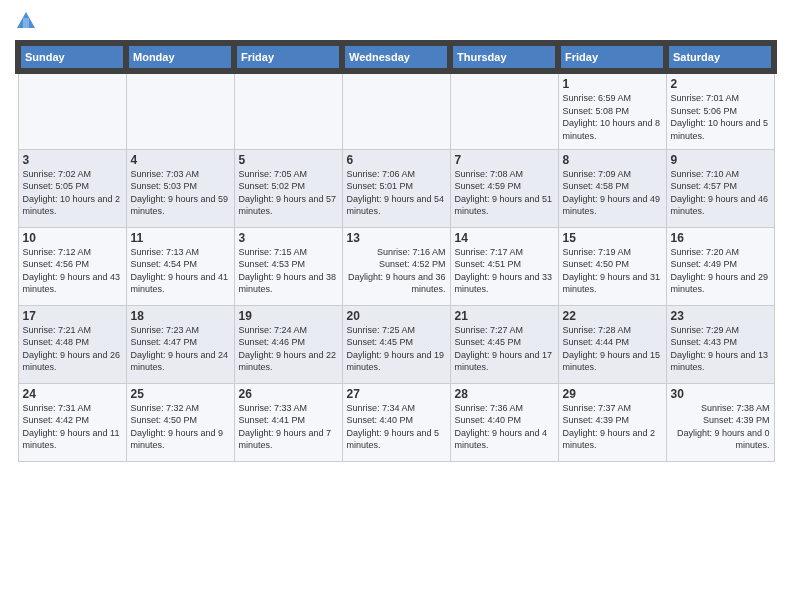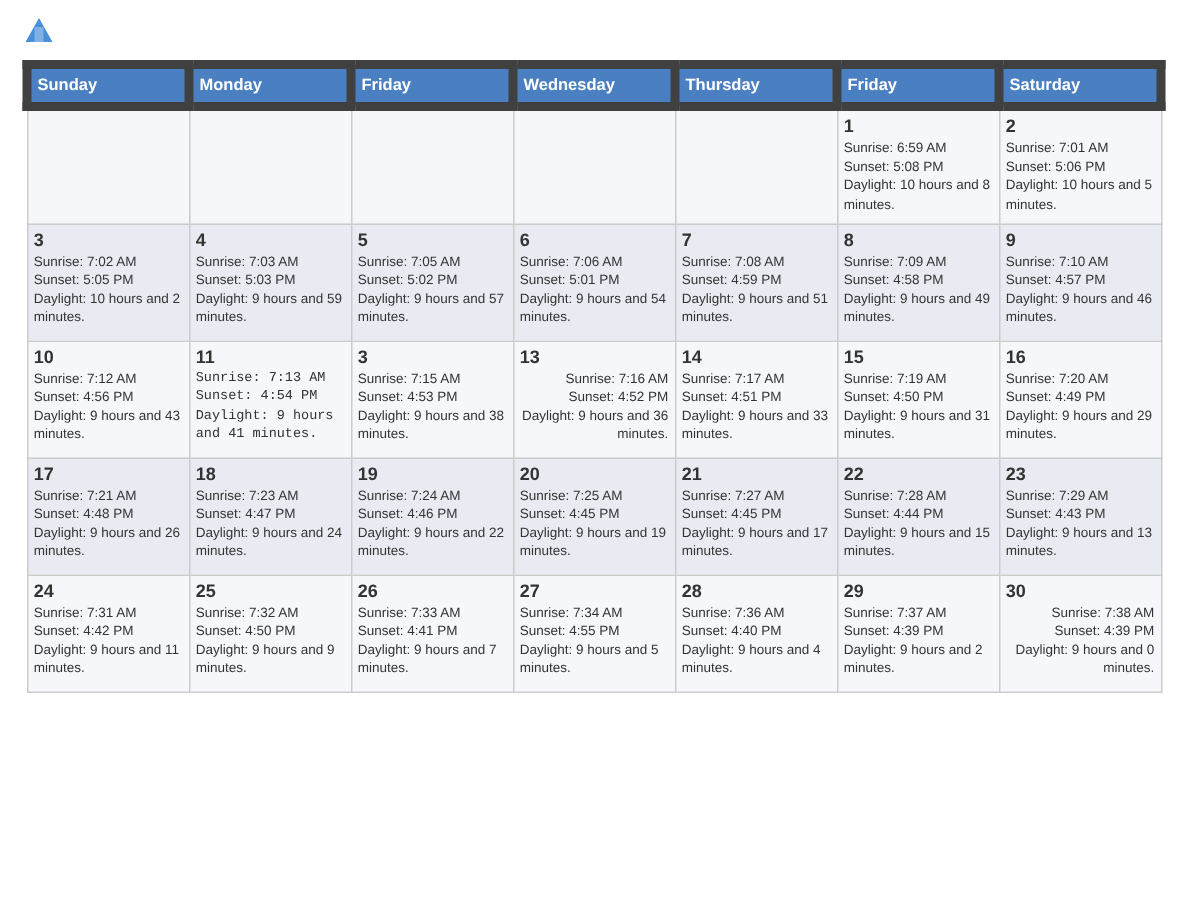--- a/index.html
+++ b/index.html
@@ -195,21 +195,21 @@
         </tr>
         <tr>
           <td>
             <span class="day-num">10</span>
             <div class="day-info" style="white-space: pre-line;">Sunrise: 7:12 AM
 Sunset: 4:56 PM
 Daylight: 9 hours and 43 minutes.</div>
           </td>
           <td>
             <span class="day-num">11</span>
-            <div class="day-info" style="white-space: pre-line; font-family: Liberation Mono, monospace;">Sunrise: 7:13 AM
+            <div class="day-info" style="white-space: pre-line;">Sunrise: 7:13 AM
 Sunset: 4:54 PM
 Daylight: 9 hours and 41 minutes.</div>
           </td>
           <td>
             <span class="day-num">3</span>
             <div class="day-info" style="white-space: pre-line;">Sunrise: 7:15 AM
 Sunset: 4:53 PM
 Daylight: 9 hours and 38 minutes.</div>
           </td>
           <td>
@@ -296,21 +296,21 @@
           </td>
           <td>
             <span class="day-num">26</span>
             <div class="day-info" style="white-space: pre-line;">Sunrise: 7:33 AM
 Sunset: 4:41 PM
 Daylight: 9 hours and 7 minutes.</div>
           </td>
           <td>
             <span class="day-num">27</span>
             <div class="day-info" style="white-space: pre-line;">Sunrise: 7:34 AM
-Sunset: 4:55 PM
+Sunset: 4:40 PM
 Daylight: 9 hours and 5 minutes.</div>
           </td>
           <td>
             <span class="day-num">28</span>
             <div class="day-info" style="white-space: pre-line;">Sunrise: 7:36 AM
 Sunset: 4:40 PM
 Daylight: 9 hours and 4 minutes.</div>
           </td>
           <td>
             <span class="day-num">29</span>

